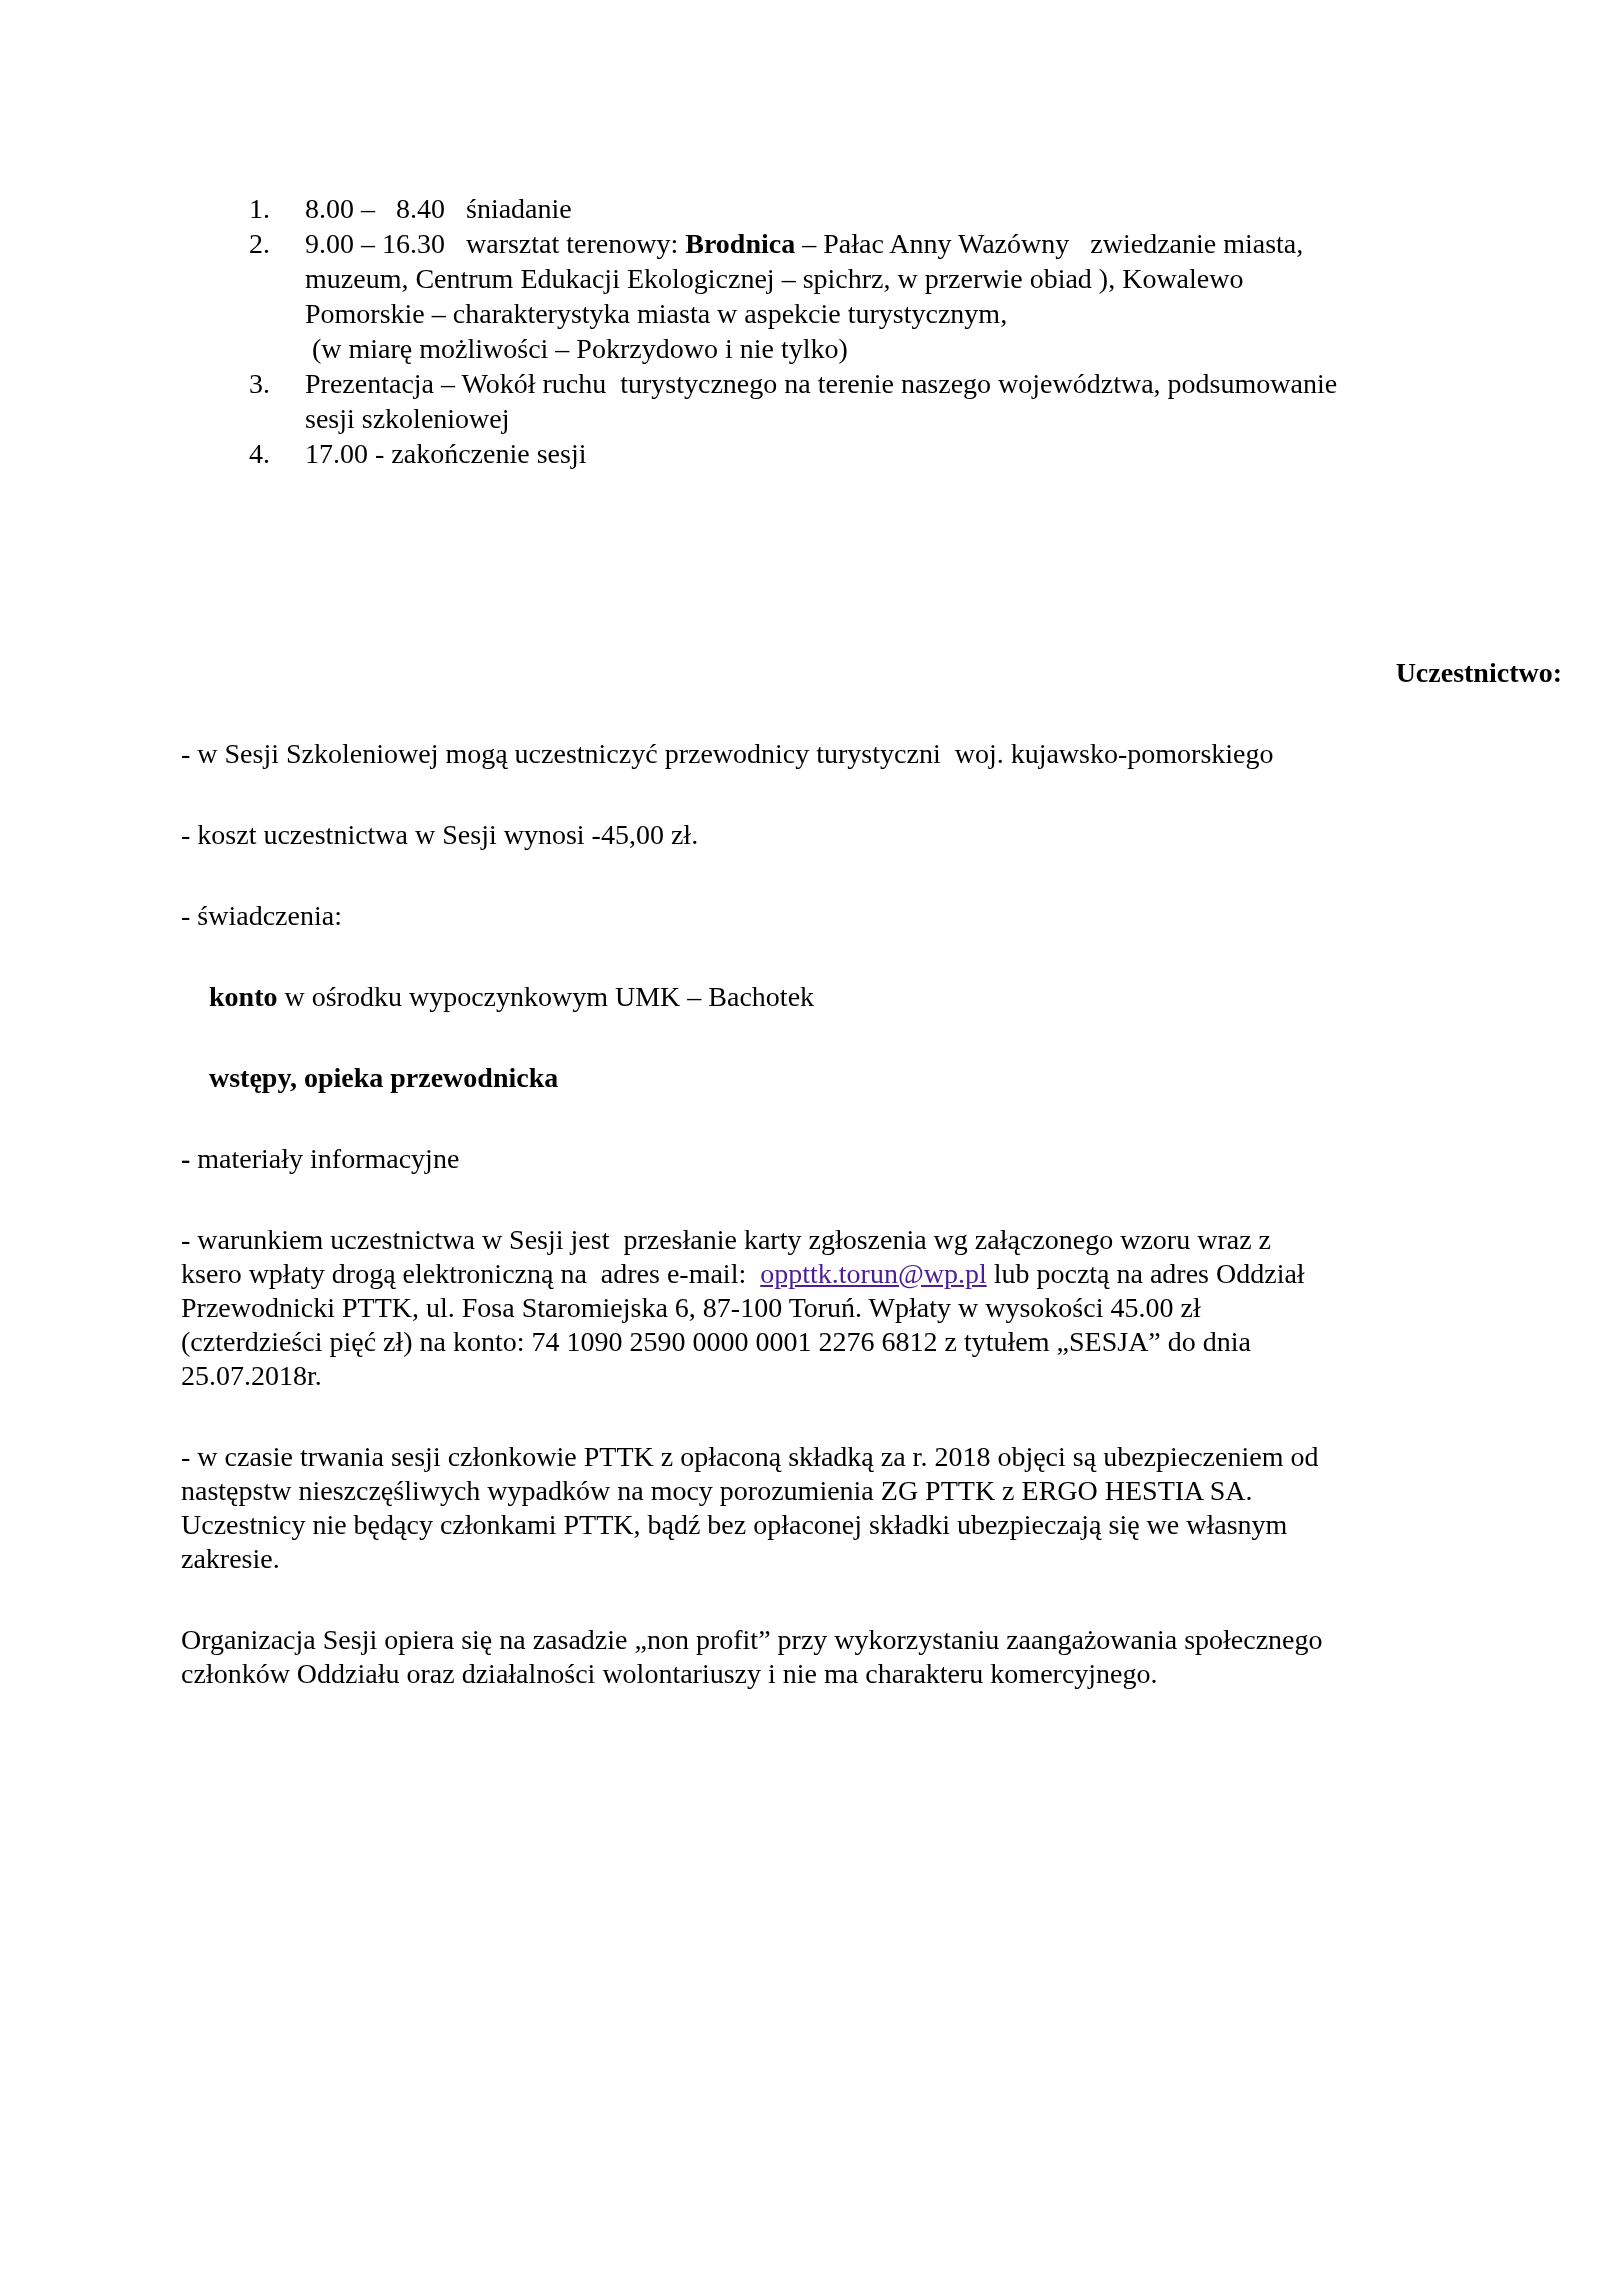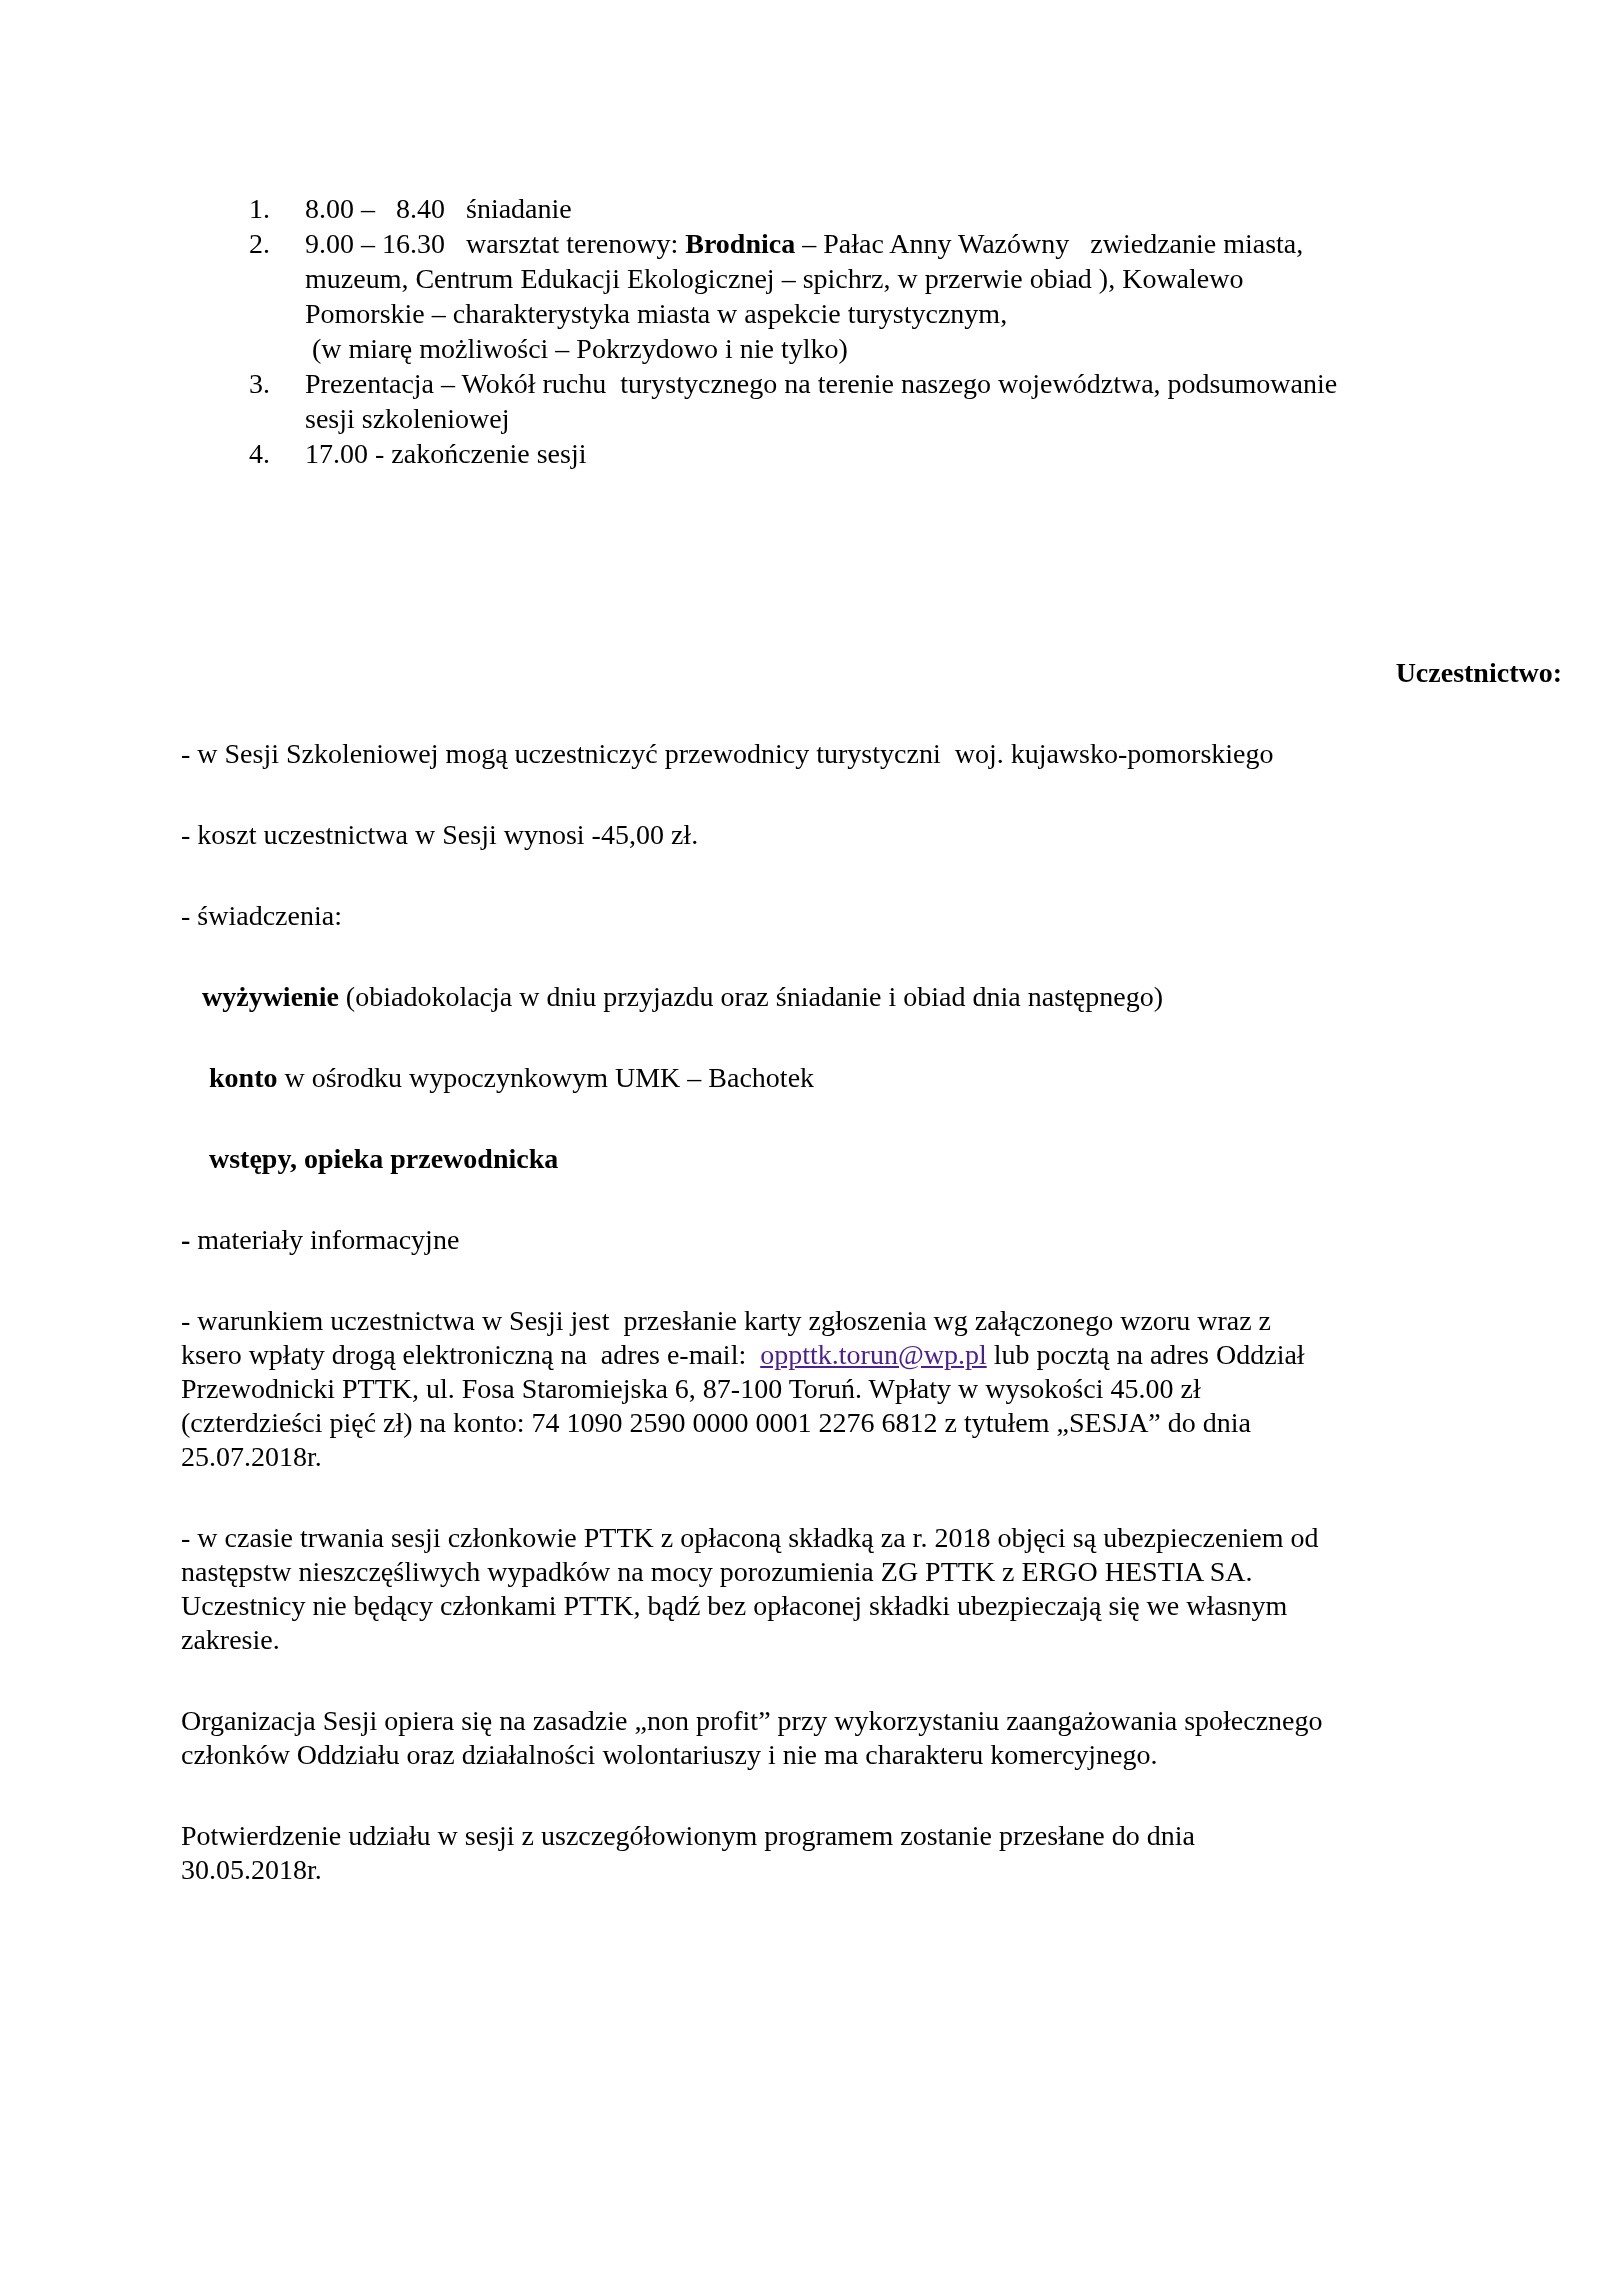--- a/index.html
+++ b/index.html
@@ -75,32 +75,29 @@
       <div class="agenda-item">
         <span class="agenda-num">4.</span>
         <span class="agenda-text"><span>17.00 - zakończenie sesji</span></span>
       </div>
     </div>
   <div class="section-heading">Uczestnictwo:</div>
   <div id="paragraphs">
       <div class="para"><span>- w Sesji Szkoleniowej mogą uczestniczyć przewodnicy turystyczni  woj. kujawsko-pomorskiego</span></div>
       <div class="para"><span>- koszt uczestnictwa w Sesji wynosi -45,00 zł.</span></div>
       <div class="para"><span>- świadczenia:</span></div>
-      <div class="para"><span>   </span><span class="b">wyżywienie</span><span> (obiadokolacja w dniu przyjazdu oraz śniadanie i obiad dnia następnego)</span></div>
       <div class="para"><span>    </span><span class="b">konto</span><span> w ośrodku wypoczynkowym UMK – Bachotek</span></div>
       <div class="para"><span>    </span><span class="b">wstępy, opieka przewodnicka</span></div>
       <div class="para"><span class="b">- </span><span>materiały informacyjne</span></div>
       <div class="para"><span>- warunkiem uczestnictwa w Sesji jest  przesłanie karty zgłoszenia wg załączonego wzoru wraz z
 ksero wpłaty drogą elektroniczną na  adres e-mail:  </span><a class="link" href="#">oppttk.torun@wp.pl</a><span> lub pocztą na adres Oddział
 Przewodnicki PTTK, ul. Fosa Staromiejska 6, 87-100 Toruń. Wpłaty w wysokości 45.00 zł
 (czterdzieści pięć zł) na konto: 74 1090 2590 0000 0001 2276 6812 z tytułem „SESJA” do dnia
 25.07.2018r.</span></div>
       <div class="para"><span>- w czasie trwania sesji członkowie PTTK z opłaconą składką za r. 2018 objęci są ubezpieczeniem od
 następstw nieszczęśliwych wypadków na mocy porozumienia ZG PTTK z ERGO HESTIA SA.
 Uczestnicy nie będący członkami PTTK, bądź bez opłaconej składki ubezpieczają się we własnym
 zakresie.</span></div>
       <div class="para"><span>Organizacja Sesji opiera się na zasadzie „non profit” przy wykorzystaniu zaangażowania społecznego
 członków Oddziału oraz działalności wolontariuszy i nie ma charakteru komercyjnego.</span></div>
-      <div class="para"><span>Potwierdzenie udziału w sesji z uszczegółowionym programem zostanie przesłane do dnia
-30.05.2018r.</span></div>
     </div>
 </div>
 
 
 </body></html>

